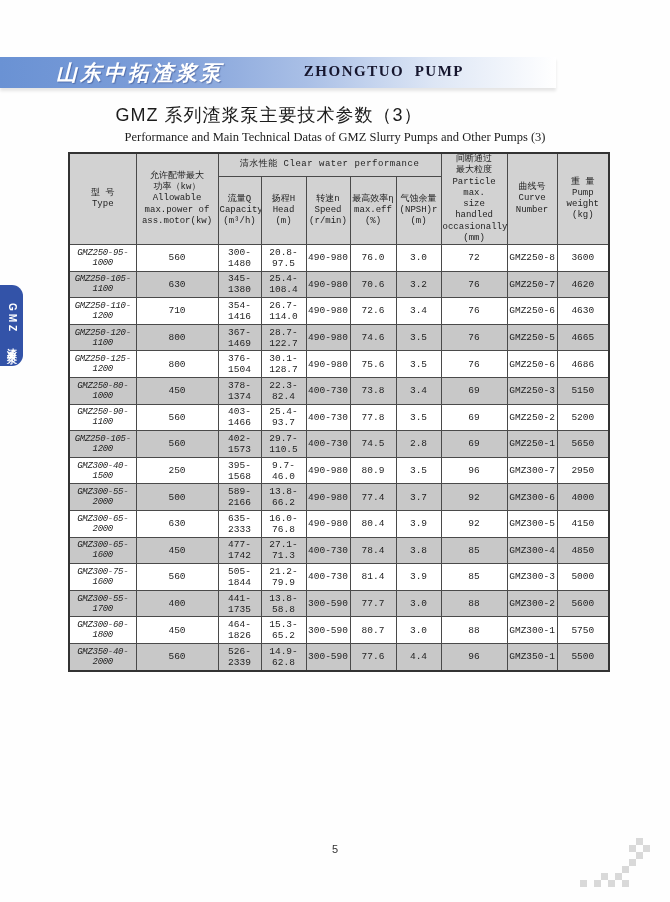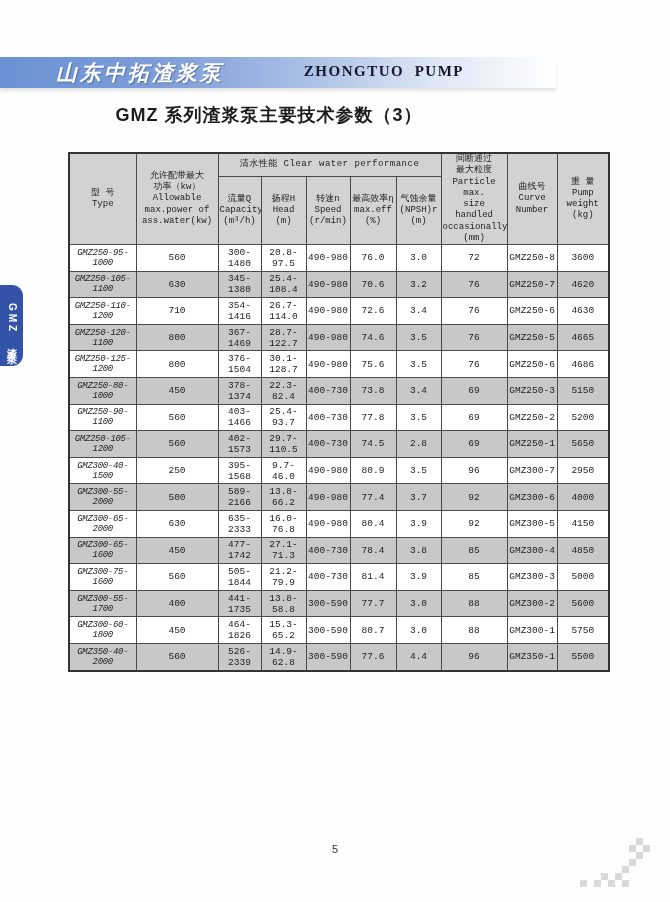--- a/index.html
+++ b/index.html
@@ -23,21 +23,21 @@
   }
   .brand-en{
     position:absolute;right:92px;top:6px;color:#16162e;
     font-family:"Liberation Serif","DejaVu Serif",serif;
     font-size:15px;font-weight:bold;letter-spacing:1.5px;white-space:pre;
   }
 
   
   .title-zh{
     position:absolute;left:0;top:103px;width:538px;text-align:center;
-    font-size:18px;font-weight:bold;color:#1c1c1c;letter-spacing:1px;
+    font-size:18px;font-weight:normal;color:#1c1c1c;letter-spacing:1px;
   }
   .title-en{
     position:absolute;left:0;top:130px;width:670px;text-align:center;
     font-family:"Liberation Serif","DejaVu Serif",serif;
     font-size:12.5px;color:#1c1c1c;
   }
 
   
   .side-tab{
     position:absolute;left:0;top:285px;width:23px;height:81px;
@@ -83,20 +83,21 @@
 <body>
 
 <div class="page">
 
   <div class="topbar">
     <div class="logo-zh">山东中拓渣浆泵</div>
     <div class="brand-en">ZHONGTUO  PUMP</div>
   </div>
 
   <div class="title-zh">GMZ 系列渣浆泵主要技术参数（3）</div>
+  <div class="title-en">Performance and Main Technical Datas of GMZ Slurry Pumps and Other Pumps (3)</div>
 
   <div class="side-tab">
     <span class="side-tab-text">GMZ 渣浆泵</span>
   </div>
 
   <table class="spec">
     <colgroup>
       <col style="width:67px">
         <col style="width:82px">
         <col style="width:43px">
@@ -109,21 +110,21 @@
       <col style="width:52px">
     </colgroup>
     <thead>
       <tr>
         <th rowspan="2" class="type-h">型  号
 Type</th>
         <th rowspan="2">允许配带最大
 功率（kw）
 Allowable
 max.power of
-ass.water(kw)</th>
+ass.motor(kw)</th>
         <th colspan="5" class="cw-span">清水性能 Clear water performance</th>
         <th rowspan="2">间断通过
 最大粒度
 Particle max.
 size handled
 occasionally
 (mm)</th>
         <th rowspan="2">曲线号
 Curve
 Number</th>

